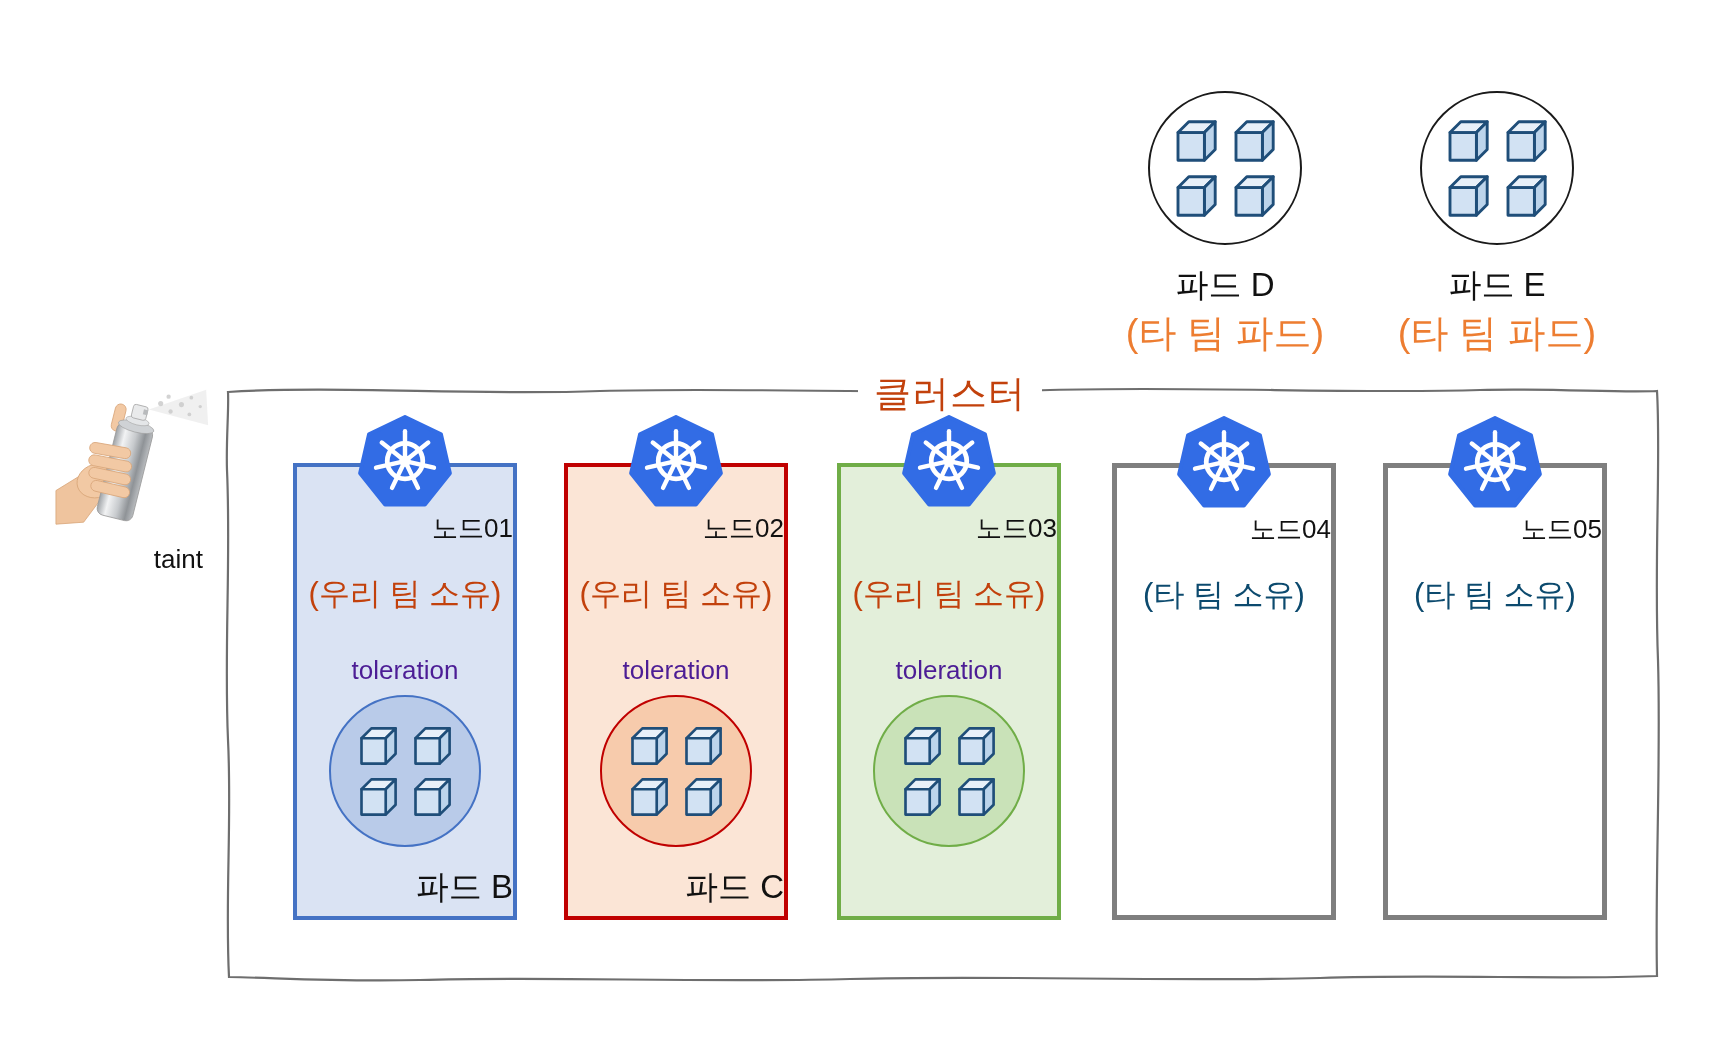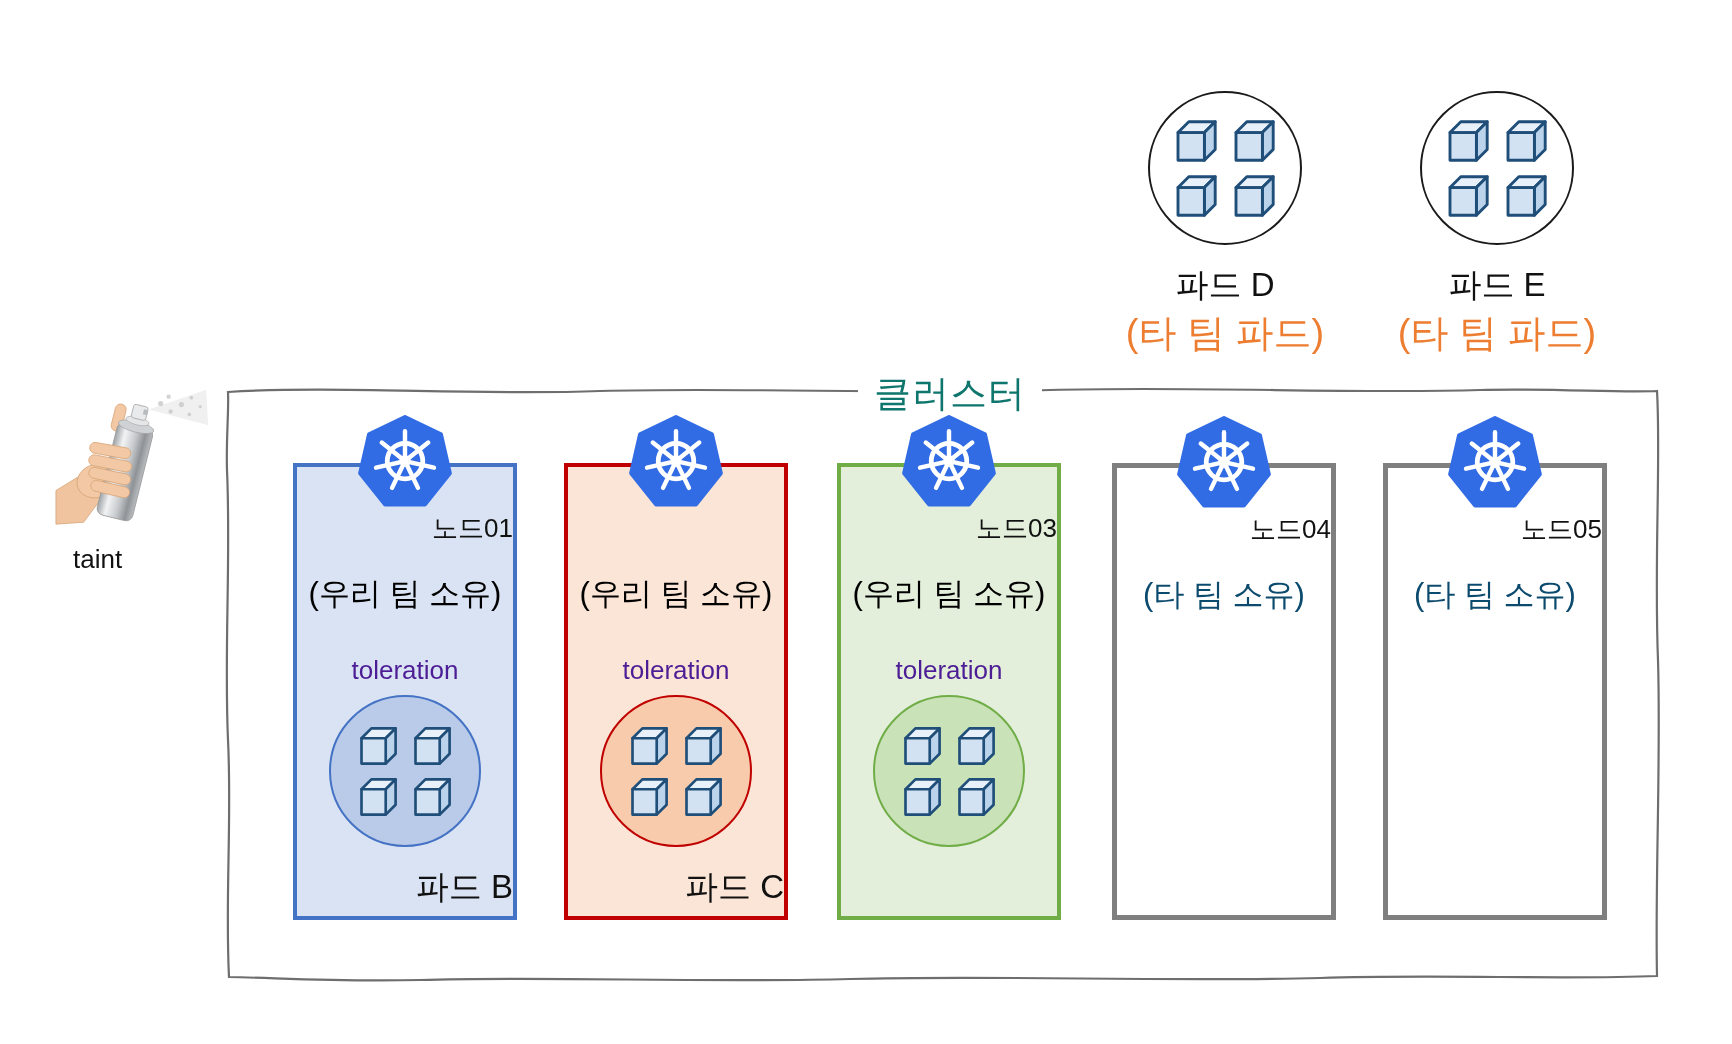--- a/index.html
+++ b/index.html
@@ -6,36 +6,36 @@
   .stage{
     position:relative;width:1732px;height:1044px;overflow:hidden;background:#ffffff;
     font-family:"Liberation Sans","DejaVu Sans",sans-serif;color:#1a1a1a;
   }
   svg{display:block;}
 
   
   .cluster-border{position:absolute;left:0;top:0;width:1732px;height:1044px;pointer-events:none;}
   .cluster-label{
     position:absolute;left:950px;top:369px;transform:translateX(-50%);
-    background:#ffffff;padding:0 16px;font-size:37px;letter-spacing:1px;color:#0f766e;white-space:nowrap;
+    background:#ffffff;padding:0 16px;font-size:37px;letter-spacing:1px;color:#c2410c;white-space:nowrap;
   }
 
   
   .node{position:absolute;top:463px;width:224px;height:457px;box-sizing:border-box;}
   .node-1{left:293px;background:#DAE3F3;border:4px solid #4472C4;}
   .node-2{left:564px;background:#FBE5D6;border:4px solid #C00000;}
   .node-3{left:837px;background:#E3EFDA;border:4px solid #70AD47;}
   .node-4{left:1112px;background:#FFFFFF;border:5px solid #7F7F7F;}
   .node-5{left:1383px;background:#FFFFFF;border:5px solid #7F7F7F;}
 
   .k8s-icon{position:absolute;top:-52px;left:50%;transform:translateX(-50%);width:96px;height:96px;}
 
   .node-name{position:absolute;top:44px;left:0;width:100%;text-align:right;font-size:26px;color:#111;white-space:nowrap;}
   .node-own{position:absolute;top:106px;left:0;width:100%;text-align:center;font-size:31px;white-space:nowrap;}
-  .own-blue{color:#000000;}
+  .own-blue{color:#c2410c;}
   .own-orange{color:#0c4a6e;}
   .toleration{position:absolute;top:188px;left:0;width:100%;text-align:center;font-size:26px;color:#4c1d95;}
 
   .pod-circle{
     position:absolute;top:228px;left:50%;transform:translateX(-50%);
     width:152px;height:152px;border-radius:50%;box-sizing:border-box;
     display:flex;align-items:center;justify-content:center;
   }
   .circ-1{background:#B9CBE9;border:2.5px solid #4472C4;}
   .circ-2{background:#F7CBAC;border:2.5px solid #C00000;}
@@ -55,21 +55,21 @@
   }
   .ext-d .ext-circle{left:1148px;}
   .ext-e .ext-circle{left:1420px;}
   .ext-name{position:absolute;top:263px;width:260px;text-align:center;font-size:33px;color:#111;white-space:nowrap;}
   .ext-sub{position:absolute;top:308px;width:260px;text-align:center;font-size:38px;color:#ED7D31;white-space:nowrap;}
   .ext-d .ext-name,.ext-d .ext-sub{left:1095px;}
   .ext-e .ext-name,.ext-e .ext-sub{left:1367px;}
 
   
   .spray{position:absolute;left:55px;top:370px;width:160px;height:168px;}
-  .taint-label{position:absolute;left:73px;top:544px;width:130px;text-align:left;font-size:26px;color:#111;}
+  .taint-label{position:absolute;left:73px;top:544px;width:130px;text-align:right;font-size:26px;color:#111;}
 </style>
 </head>
 <body>
 
 <div class="stage">
 
   <svg width="0" height="0" style="position:absolute" aria-hidden="true">
     <defs>
       <g id="cube-sym" stroke="#1F4E79" stroke-width="2.4" stroke-linejoin="round">
         <path d="M5,13 L14,4 L36,4 L27,13 Z" fill="#E8F0F9"></path>
@@ -214,20 +214,21 @@
           </svg>
       </div>
     </div>
     <div class="pod-label">파드 B</div>
   </div>
 
   <div class="node node-2">
     <svg class="k8s-icon" viewBox="0 0 100 100">
         <use href="#k8s-sym"></use>
       </svg>
+    <div class="node-name">노드02</div>
     <div class="node-own own-blue">(우리 팀 소유)</div>
     <div class="toleration">toleration</div>
     <div class="pod-circle circ-2">
       <div class="cube-grid">
         <svg class="cube" viewBox="0 0 40 40">
             <use href="#cube-sym"></use>
           </svg>
         <svg class="cube" viewBox="0 0 40 40">
             <use href="#cube-sym"></use>
           </svg>

